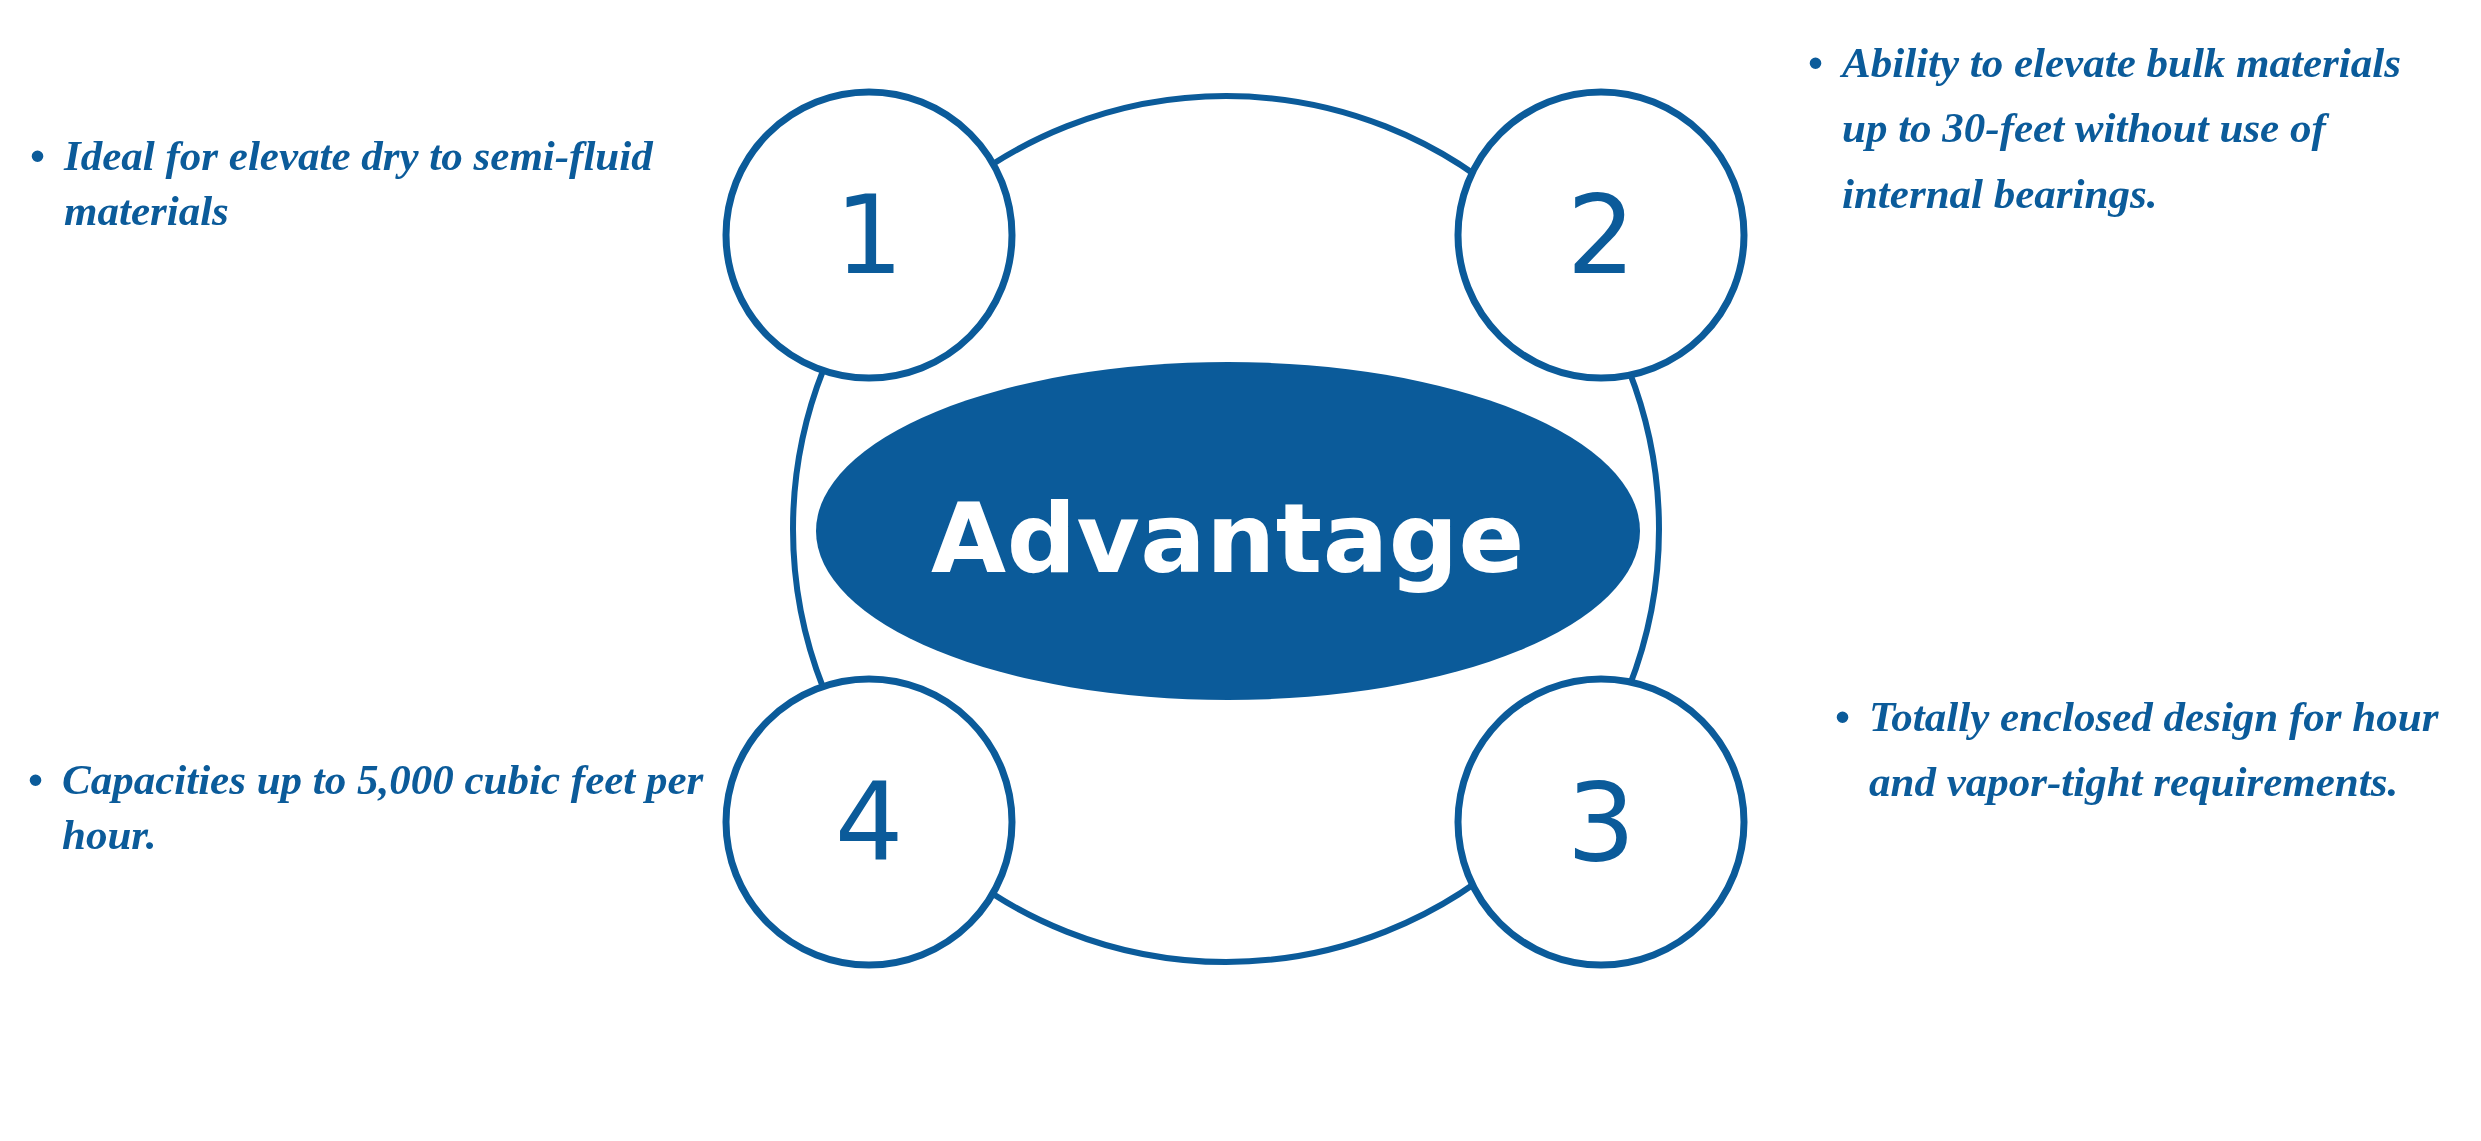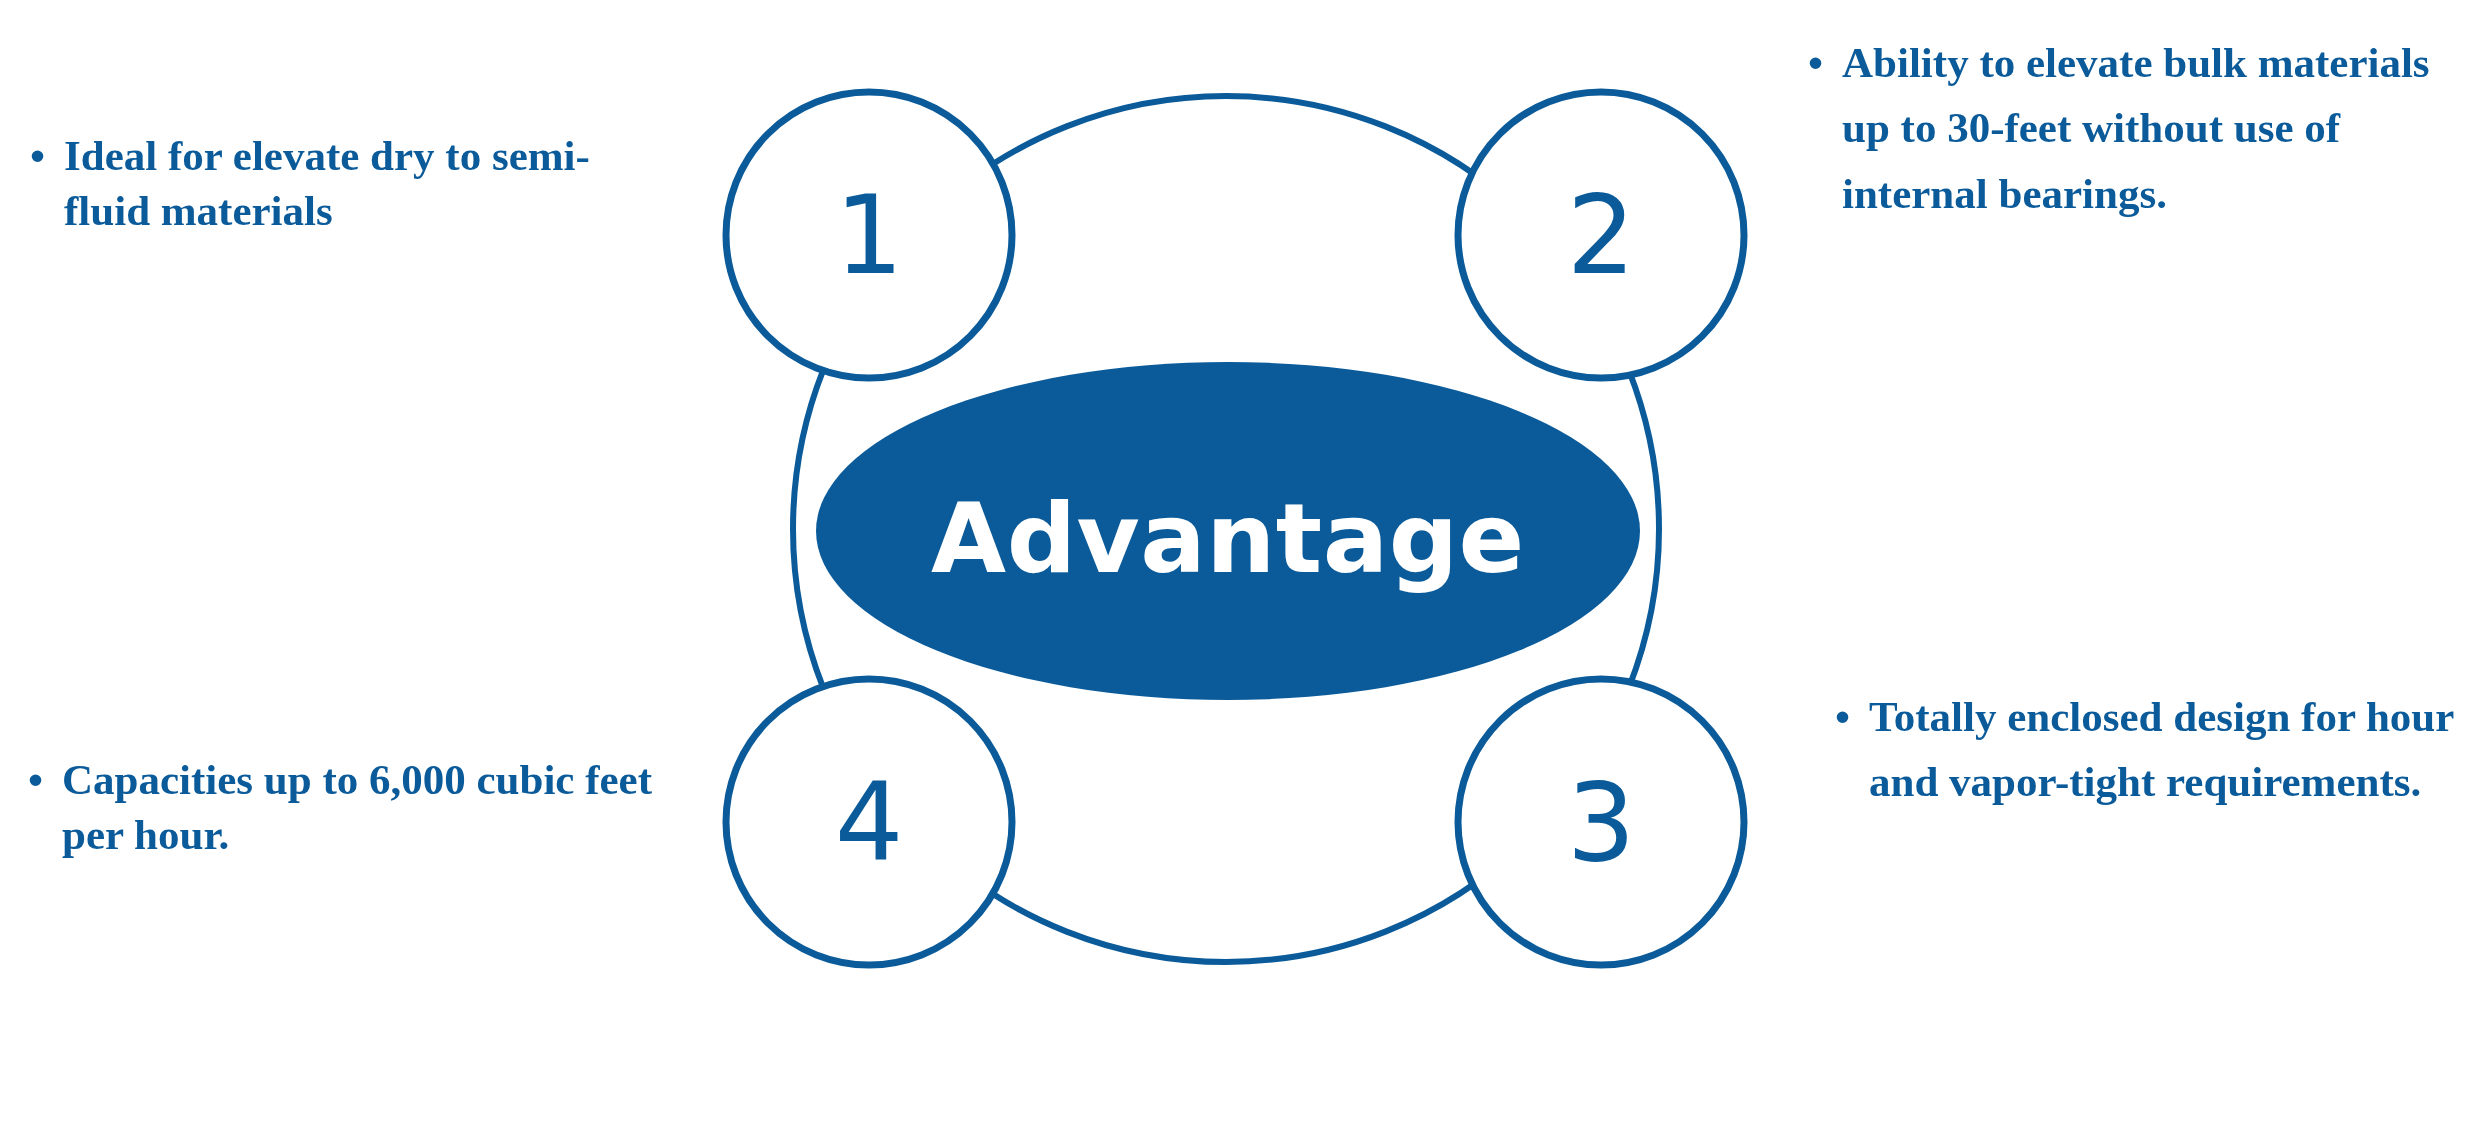--- a/index.html
+++ b/index.html
@@ -59,20 +59,21 @@
   }
   .bullet-dot {
     flex: 0 0 auto;
     font-family: "Liberation Serif", serif;
     font-size: 43px;
     line-height: 1.28;
     width: 34px;
   }
   .bullet-text {
     flex: 1 1 auto;
+    font-style: italic;
   }
 
   #block-1 {
     left: 30px;
     top: 128px;
     width: 640px;
   }
   #block-2 {
     left: 1808px;
     top: 30px;
@@ -128,16 +129,16 @@
     <span class="bullet-text">Ability to elevate bulk materials up to 30-feet without use of internal bearings.</span>
   </div>
 
   <div class="bullet-block" id="block-3">
     <span class="bullet-dot">•</span>
     <span class="bullet-text">Totally enclosed design for hour and vapor-tight requirements.</span>
   </div>
 
   <div class="bullet-block" id="block-4">
     <span class="bullet-dot">•</span>
-    <span class="bullet-text">Capacities up to 6,000 cubic feet per hour.</span>
+    <span class="bullet-text">Capacities up to 5,000 cubic feet per hour.</span>
   </div>
 
 </div>
 
 </body></html>

